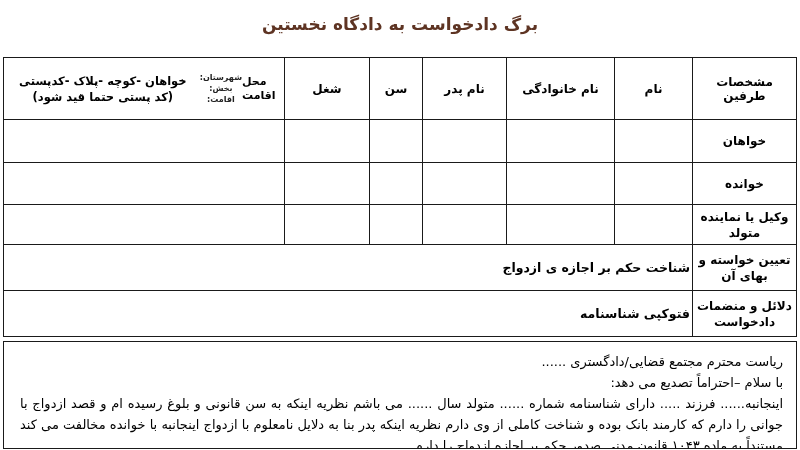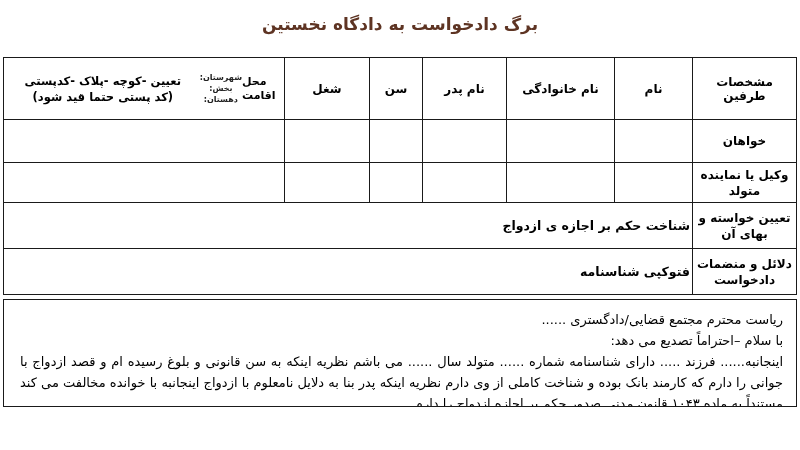--- a/index.html
+++ b/index.html
@@ -130,40 +130,49 @@
       <td class="hdr">نام خانوادگی</td>
       <td class="hdr">نام پدر</td>
       <td class="hdr">سن</td>
       <td class="hdr">شغل</td>
       <td class="hdr">
         <div class="res-flex">
           <div class="res-main">محل اقامت</div>
           <div class="res-sub">
             <span>شهرستان:</span>
             <span>بخش:</span>
-            <span>دهستان:</span>
+            <span>اقامت:</span>
           </div>
           <div class="res-address">
-            <div>تعیین -کوچه -پلاک -کدپستی</div>
+            <div>خواهان -کوچه -پلاک -کدپستی</div>
             <div>(کد پستی حتما قید شود)</div>
           </div>
         </div>
       </td>
     </tr>
 
     <tr class="data-row-1">
       <td class="row-label">خواهان</td>
       <td></td>
       <td></td>
       <td></td>
       <td></td>
       <td></td>
       <td></td>
     </tr>
 
+    <tr class="data-row-2">
+      <td class="row-label">خوانده</td>
+      <td></td>
+      <td></td>
+      <td></td>
+      <td></td>
+      <td></td>
+      <td></td>
+    </tr>
 
     <tr class="data-row-3">
       <td class="row-label">وکیل یا نماینده متولد</td>
       <td></td>
       <td></td>
       <td></td>
       <td></td>
       <td></td>
       <td></td>
     </tr>

